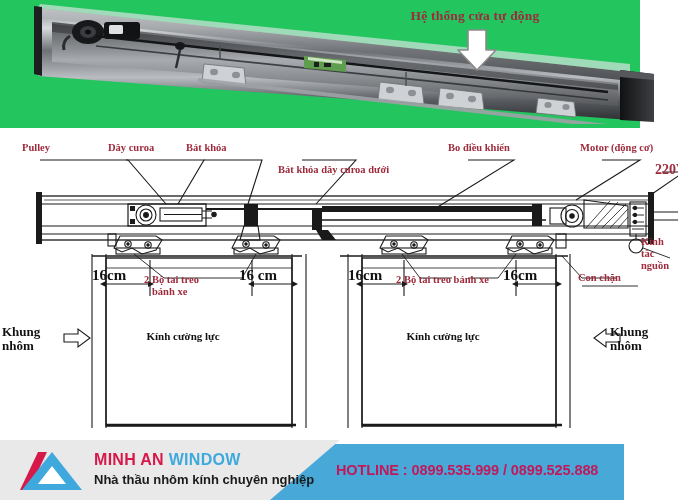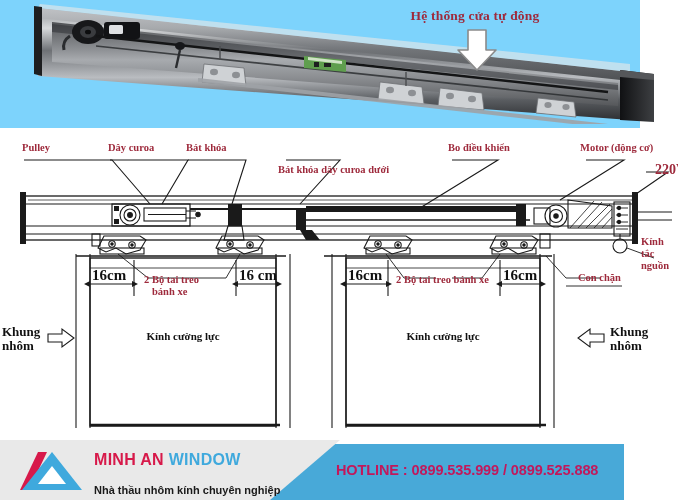--- a/index.html
+++ b/index.html
@@ -6,55 +6,55 @@
   body{
     width:678px;height:500px;
     background:#ffffff;
     font-family:"Liberation Serif", serif;
     overflow:hidden;
     position:relative;
   }
   #root{position:relative;width:678px;height:500px;background:#fff;}
 
   
-  .photo-area{position:absolute;left:0;top:0;width:640px;height:128px;background:#7dd3fc;}
+  .photo-area{position:absolute;left:0;top:0;width:640px;height:128px;background:#22c55e;}
   .photo-title{
     position:absolute;left:385px;top:8px;width:180px;text-align:center;
     font-family:"Liberation Serif", serif;
     font-size:13.5px;font-weight:bold;color:#9e2a3c;letter-spacing:.2px;
     white-space:nowrap;
   }
   .photo-arrow{position:absolute;left:455px;top:28px;width:44px;height:44px;}
 
   
   .track-photo{position:absolute;left:8px;top:2px;width:648px;height:122px;}
 
   
-  .diagram{position:absolute;left:0;top:128px;width:584px;height:312px;}
+  .diagram{position:absolute;left:0;top:128px;width:584px;height:312px;padding-left:16px;}
   .dlabel{
     position:absolute;
     font-family:"Liberation Serif", serif;
     font-size:10.5px;font-weight:bold;color:#9e2a3c;
     white-space:nowrap;line-height:11px;letter-spacing:0px;
   }
   .dlabel.blk{color:#111;}
   .dlabel.dim{color:#111;font-size:15px;font-weight:bold;}
   .dlabel.ctr{text-align:center;}
 
   
   .footer{position:absolute;left:0;top:440px;width:624px;height:60px;overflow:hidden;background:#ffffff;}
   .footer-blue{position:absolute;left:0;top:4px;width:678px;height:56px;background:#48a9d8;}
   .logo-wrap{position:absolute;left:16px;top:8px;width:70px;height:46px;}
   .brand{position:absolute;left:94px;top:11px;}
   .brand-name{font-family:"Liberation Sans", sans-serif;font-size:16px;font-weight:bold;letter-spacing:.3px;line-height:18px;}
   .brand-red{color:#d7194a;}
   .brand-blue{color:#3fa9dd;}
   .brand-tag{
     font-family:"Liberation Sans", sans-serif;
-    font-size:11px;font-weight:bold;color:#1a1a1a;margin-top:15px;line-height:13px;
+    font-size:13px;font-weight:bold;color:#1a1a1a;margin-top:4px;line-height:13px;
   }
   .hotline{
     position:absolute;left:336px;top:22px;
     font-family:"Liberation Sans", sans-serif;
     font-size:14.5px;font-weight:bold;color:#c2185b;letter-spacing:-.1px;white-space:nowrap;
   }
 </style>
 </head>
 <body>
 

